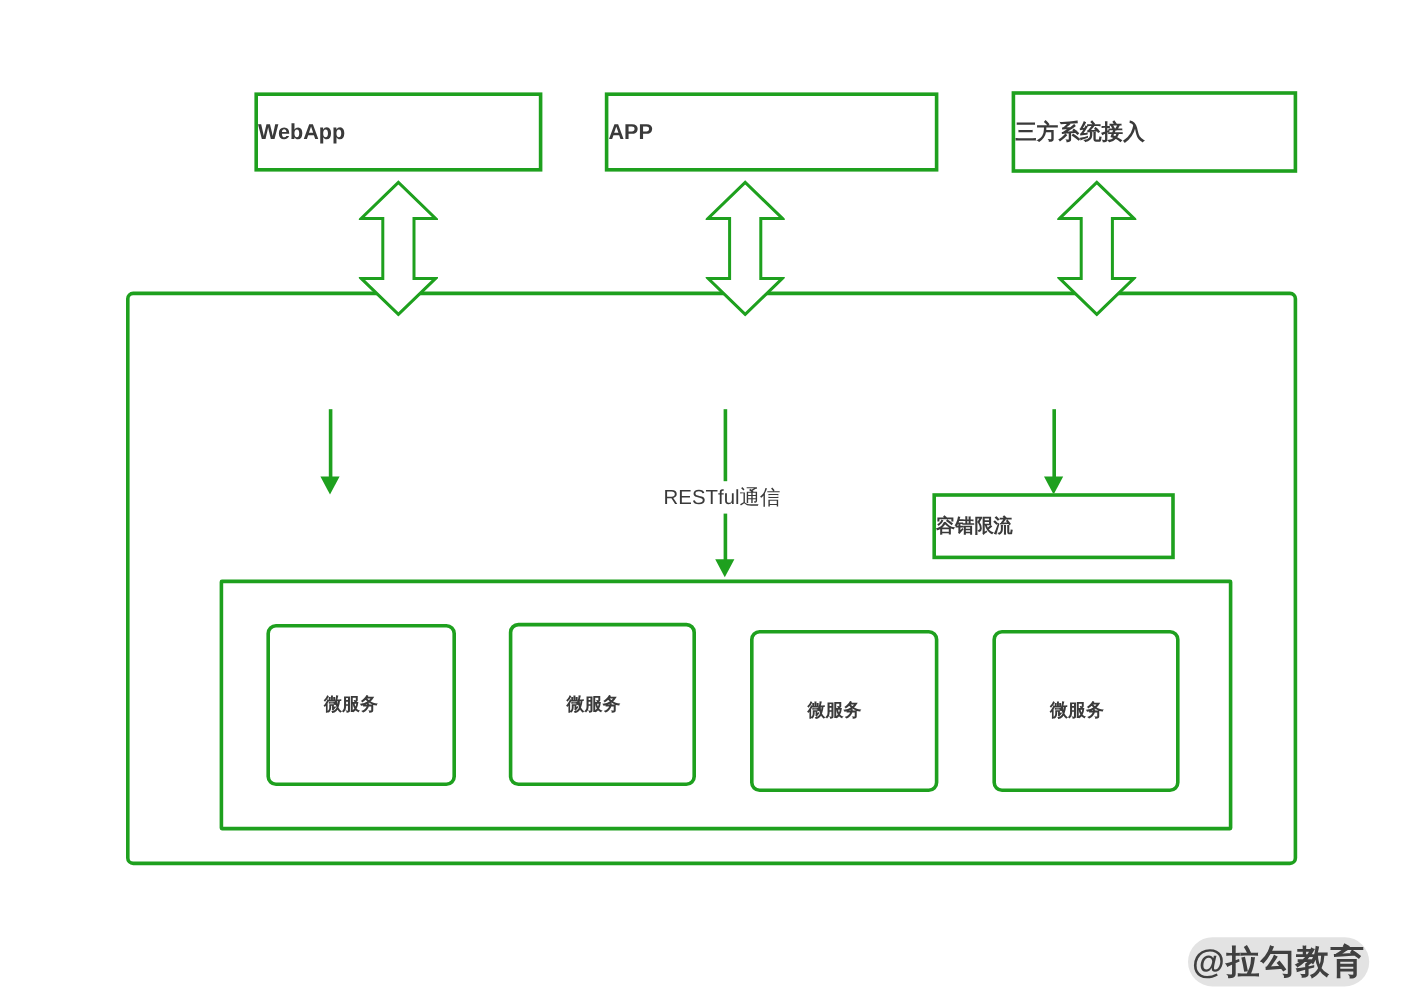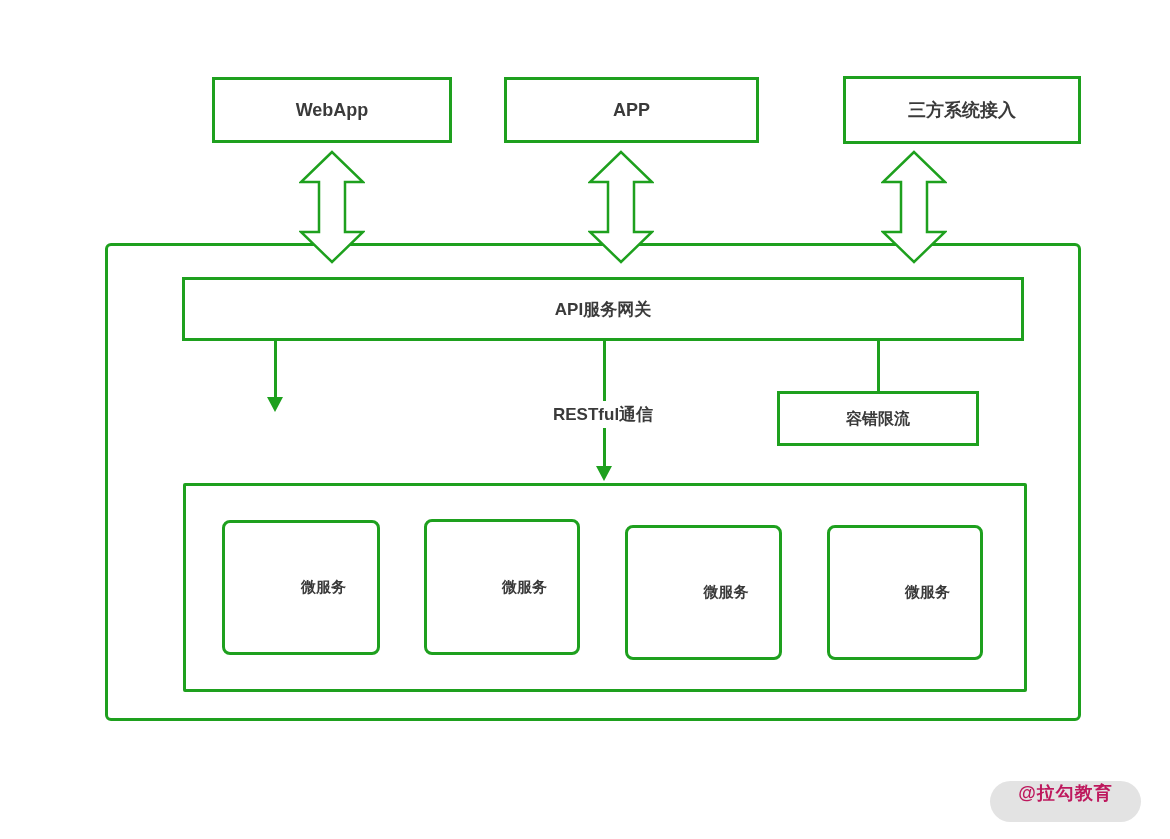--- a/index.html
+++ b/index.html
@@ -7,96 +7,93 @@
     position:relative;
     width:1170px;height:839px;
     background:#ffffff;
     font-family:"Liberation Sans","DejaVu Sans",sans-serif;
     overflow:hidden;
   }
   .box{
     position:absolute;
     border:3px solid #1EA01E;
     background:#ffffff;
-    display:flex;align-items:center;justify-content:center;
+    display:flex;align-items:center;
     color:#3a3a3a;font-weight:700;
     box-sizing:border-box;
     text-align:center;
   }
   .client-box{font-size:18px;}
   .gateway-box{font-size:17px;z-index:1;}
   .mid-box{font-size:16px;line-height:1.25;z-index:1;}
   .container-box{background:transparent;z-index:0;}
   .micro-box{font-size:15px;border-radius:8px;z-index:1;padding-left:45px;}
   .double-arrow{position:absolute;z-index:2;}
   .vline{position:absolute;width:3px;background:#1EA01E;z-index:1;}
   .arrowhead{
     position:absolute;width:0;height:0;z-index:1;
     border-left:8px solid transparent;
     border-right:8px solid transparent;
     border-top:15px solid #1EA01E;
   }
   .flow-label{
     position:absolute;z-index:3;
     background:#ffffff;padding:2px 6px;
-    color:#3a3a3a;font-weight:700;font-size:17px;
+    color:#3a3a3a;font-weight:400;font-size:17px;
     white-space:nowrap;
   }
   .watermark{
     position:absolute;z-index:4;
-    background:#e3e3e3;color:#be185d;
-    font-weight:700;font-size:18px;
+    background:#e3e3e3;color:#404040;
+    font-weight:700;font-size:28px;
     border-radius:21px;
-    display:flex;align-items:flex-start;justify-content:center;
+    display:flex;align-items:center;justify-content:center;
     letter-spacing:1px;
   }
 </style>
 </head>
 <body>
 
 <div class="canvas">
 
   <div class="box client-box" style="left:212px;top:77px;width:240px;height:66px;">
     <span>WebApp</span>
   </div>
-  <div class="box client-box" style="left:504px;top:77px;width:255px;height:66px;">
+  <div class="box client-box" style="left:504px;top:77px;width:278px;height:66px;">
     <span>APP</span>
   </div>
   <div class="box client-box" style="left:795px;top:76px;width:238px;height:68px;margin-left:48px;">
     <span>三方系统接入</span>
   </div>
 
   <div class="box container-box" style="left:105px;top:243px;width:976px;height:478px;border-radius:6px;"></div>
 
   <svg class="double-arrow" style="left:299px;top:150px;" width="66" height="114" viewBox="0 0 66 114">
     <polygon points="33,2 2,32 20,32 20,82 2,82 33,112 64,82 46,82 46,32 64,32" fill="#ffffff" stroke="#1EA01E" stroke-width="2.5" stroke-linejoin="miter"></polygon>
   </svg>
   <svg class="double-arrow" style="left:588px;top:150px;" width="66" height="114" viewBox="0 0 66 114">
     <polygon points="33,2 2,32 20,32 20,82 2,82 33,112 64,82 46,82 46,32 64,32" fill="#ffffff" stroke="#1EA01E" stroke-width="2.5" stroke-linejoin="miter"></polygon>
   </svg>
   <svg class="double-arrow" style="left:881px;top:150px;" width="66" height="114" viewBox="0 0 66 114">
     <polygon points="33,2 2,32 20,32 20,82 2,82 33,112 64,82 46,82 46,32 64,32" fill="#ffffff" stroke="#1EA01E" stroke-width="2.5" stroke-linejoin="miter"></polygon>
   </svg>
 
-  <div class="box gateway-box" style="left:182px;top:277px;width:842px;height:64px;">
-    <span>API服务网关</span>
-  </div>
 
   <div class="vline" style="left:274px;top:341px;height:57px;"></div>
   <div class="arrowhead" style="left:267px;top:397px;"></div>
 
   <div class="vline" style="left:603px;top:341px;height:126px;"></div>
   <div class="arrowhead" style="left:596px;top:466px;"></div>
   <div class="flow-label" style="left:547px;top:401px;">RESTful通信</div>
 
   <div class="vline" style="left:877px;top:341px;height:57px;"></div>
   <div class="arrowhead" style="left:870px;top:397px;"></div>
 
 
-  <div class="box mid-box" style="left:777px;top:391px;width:202px;height:55px;">
+  <div class="box mid-box" style="left:777px;top:411px;width:202px;height:55px;">
     <span>容错限流</span>
   </div>
 
   <div class="box container-box" style="left:183px;top:483px;width:844px;height:209px;border-radius:2px;"></div>
 
   <div class="box micro-box" style="left:222px;top:520px;width:158px;height:135px;">
     <span>微服务</span>
   </div>
   <div class="box micro-box" style="left:424px;top:519px;width:156px;height:136px;">
     <span>微服务</span>

